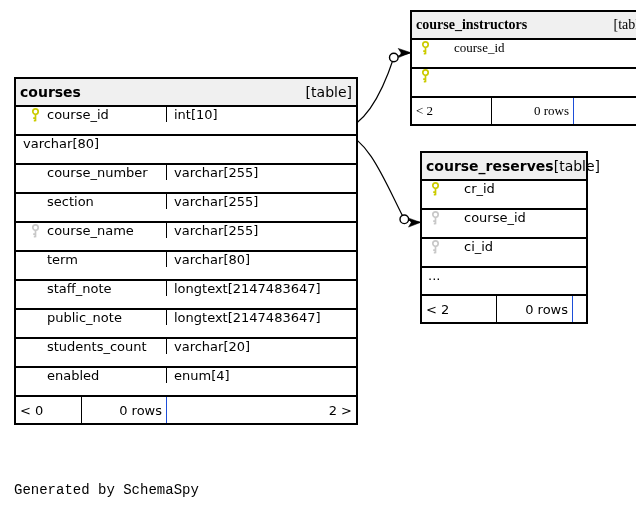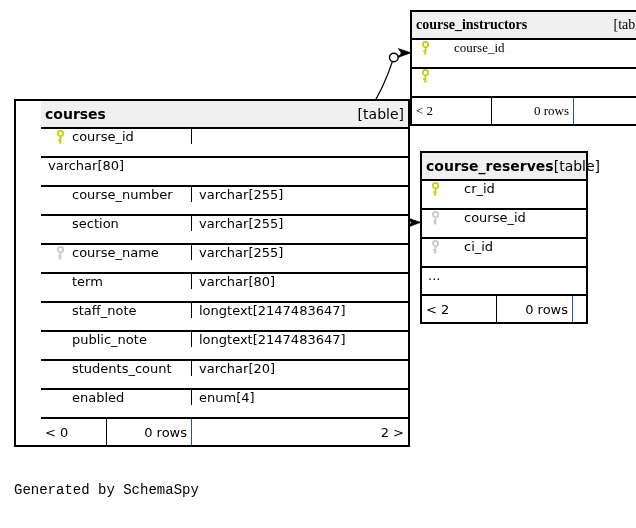--- a/index.html
+++ b/index.html
@@ -64,36 +64,37 @@
       <circle class="edge-dot" cx="393.8" cy="57.5" r="4.3"></circle>
       <polygon class="edge-arrow" points="410.5,52.6 398.2,48.4 401.2,53 398.5,57.6"></polygon>
     </g>
     <g>
       <path class="edge-line" d="M342,130.5 C370,141 385,182 404.3,219.3 L420,222.3"></path>
       <circle class="edge-dot" cx="404.3" cy="219.3" r="4.3"></circle>
       <polygon class="edge-arrow" points="420.5,222.4 408.2,217.9 411.2,222.6 408.5,227.1"></polygon>
     </g>
   </svg>
 
-  <div class="tbl" style="left:14px; top:99px; width:396px;padding-left:25px;">
+  <div class="tbl" style="left:14px; top:77px; width:344px;">
     <div class="tbl-header">
       <span class="tbl-name">courses</span>
       <span class="tbl-tag">[table]</span>
     </div>
 
     <div class="trow">
       <span class="cell name">
         <span class="kicon key-primary">
           <svg width="9" height="14" viewBox="0 0 9 14">
               <circle cx="4.5" cy="3.6" r="2.7" fill="none" stroke="currentColor" stroke-width="1.7"></circle>
               <path d="M4.5 6.3 L4.5 13.3 M4.5 10.2 L2.2 10.2 M4.5 12.6 L2.8 12.6" stroke="currentColor" stroke-width="1.7" fill="none"></path>
             </svg>
         </span>
         <span>course_id</span>
       </span>
+      <span class="cell type">int[10]</span>
     </div>
 
     <div class="trow">
       <span class="cell type">varchar[80]</span>
     </div>
 
     <div class="trow">
       <span class="cell name">
         <span class="kicon"></span>
         <span>course_number</span>

